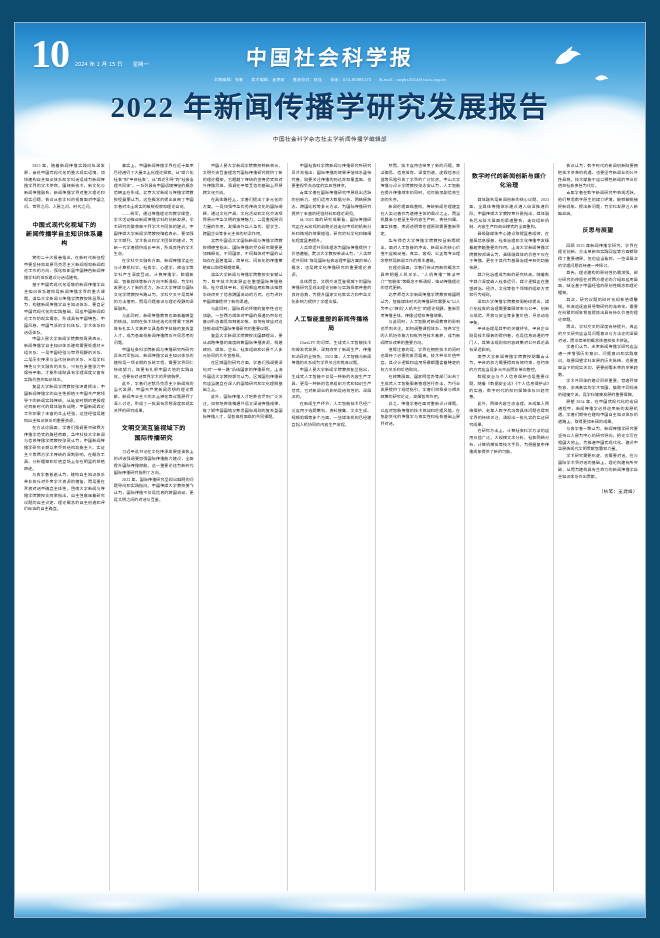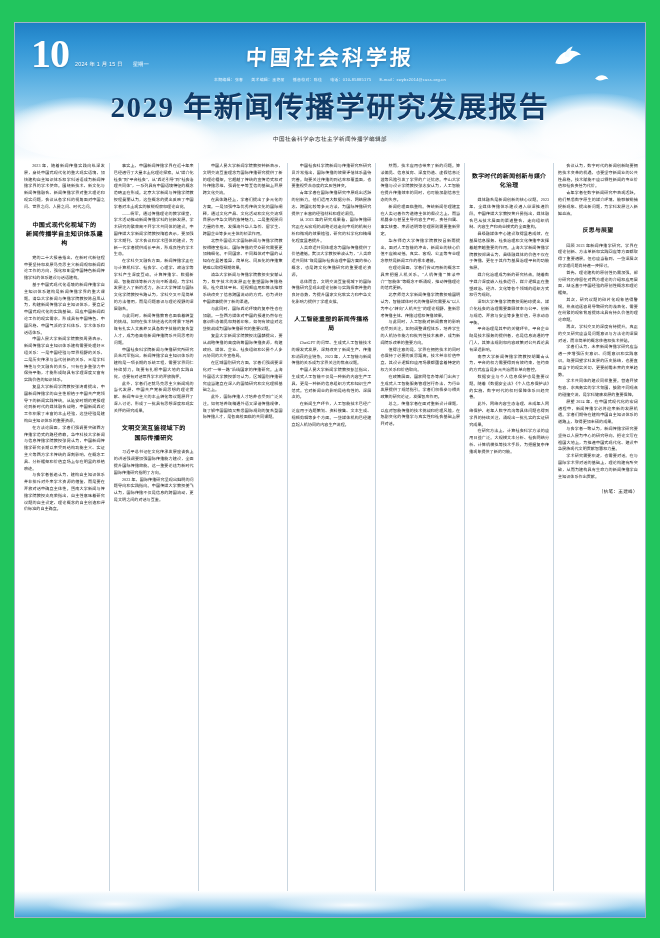--- a/index.html
+++ b/index.html
@@ -13,21 +13,21 @@
     width: 660px;
     height: 938px;
     overflow: hidden;
     position: relative;
   }
 
   
   #page {
     width: 660px;
     height: 938px;
-    background: #22c55e;
+    background: #0c4a6e;
     position: relative;
     box-sizing: border-box;
     padding: 0;
   }
 
   
   #page-inner {
     position: absolute;
     left: 14px;
     top: 22px;
@@ -259,21 +259,21 @@
           <path d="M13 9 C14 4, 18 1, 23 1 C20 4, 18 7, 17 11 Z" fill="#f2fbff"></path>
         </svg>
       </div>
       <div class="dove" id="dove-small">
         <svg width="15" height="11" viewBox="0 0 30 22" aria-hidden="true">
           <path d="M2 13 C7 6, 14 3, 21 5 C24 6, 27 8, 29 11 C25 10, 22 11, 19 13 C15 16, 9 17, 2 13 Z" fill="#ffffff"></path>
         </svg>
       </div>
 
       <div id="headline-wrap">
-        <div id="headline">2029 年新闻传播学研究发展报告</div>
+        <div id="headline">2022 年新闻传播学研究发展报告</div>
         <div id="byline">中国社会科学杂志社主学新闻传播学编辑部</div>
       </div>
     </div>
 
     <div id="columns">
         <div class="col">
           <p class="body">2023 年，随着新闻传播实践向纵深发展，身处中国式现代化的重大现实语境，加快建构自主知识体系和学科话语成为新闻传播学界的学术使命。围绕新技术、新文化与新闻传播融合、新闻传播学界对重大理论和现实问题，会议从各学科的视角面对中国之问、世界之问、人民之问、时代之问。</p>
           <div class="sec-head">
             <div>中国式现代化视域下的</div>
             <div>新闻传播学自主知识体系建构</div>

